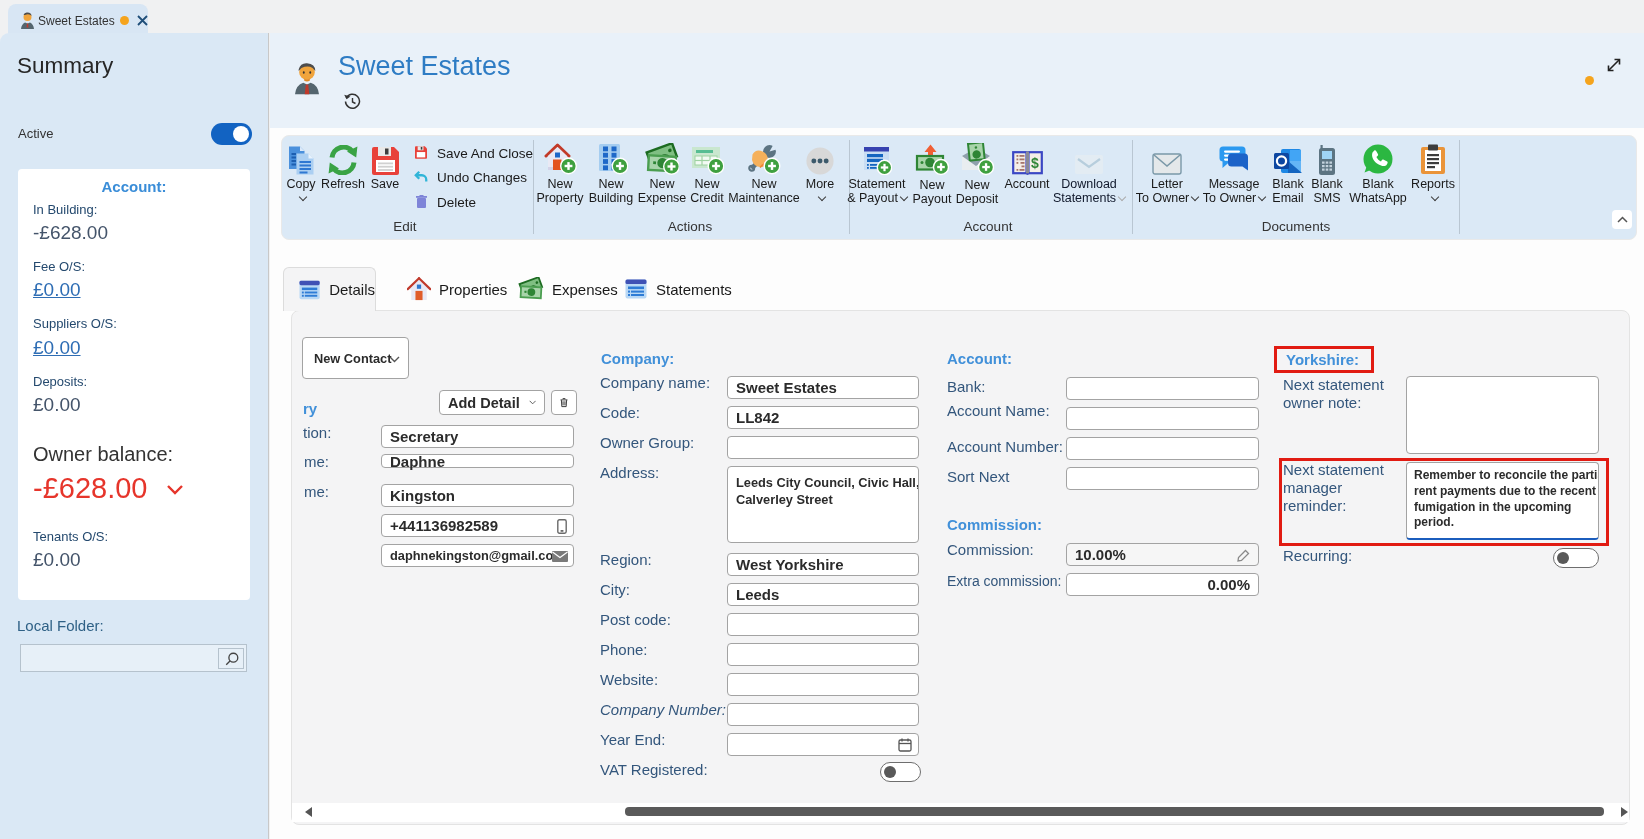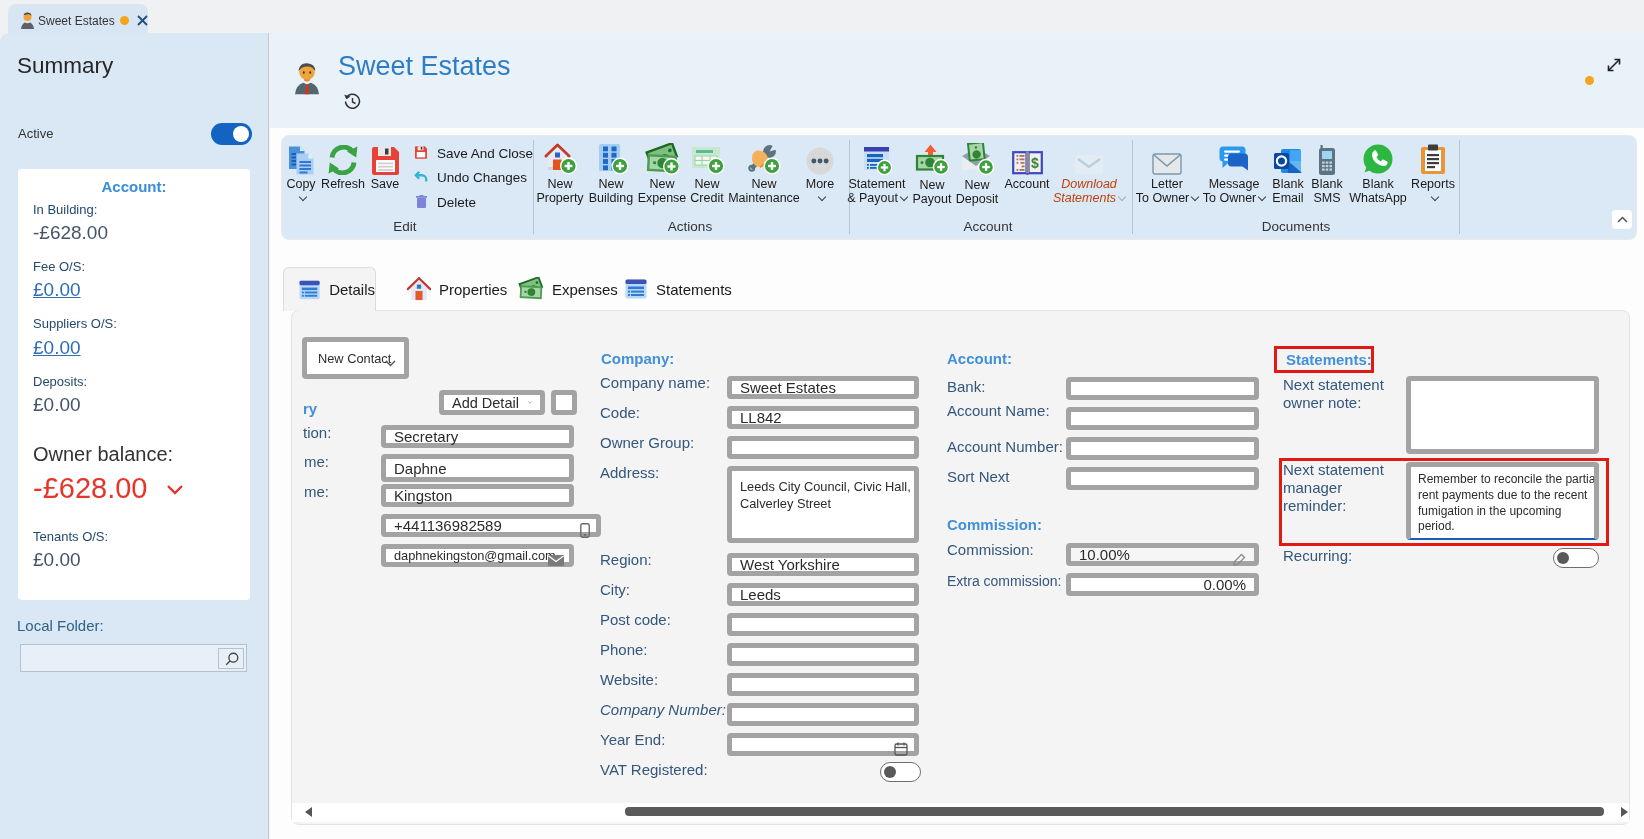--- a/index.html
+++ b/index.html
@@ -46,21 +46,21 @@
 #ribcollapse { left:1612px; top:210px; width:20px; height:19px; background:#fff; border-radius:4px; text-align:center; font-size:10px; color:#555; line-height:19px; }
 
 
 .dtab { position:absolute; top:267px; height:44px; display:flex; align-items:center; font-size:15px; color:#1a1a1a; }
 #tab-details { left:283px; width:93px; background:#f4f4f5; border:1px solid #dcdcdc; border-bottom:none; border-radius:6px 6px 0 0; z-index:3; }
 
 
 #panel { left:291px; top:310px; width:1339px; height:515px; background:#f4f4f5; border:1px solid #e3e3e3; border-radius:8px; z-index:2; }
 
 
-.inp { position:absolute; background:#fff; border:5px solid #a3a3a3; border-radius:4px; font-size:15px; color:#2b2b2b; padding:0 8px; display:flex; align-items:center; }
+.inp { position:absolute; background:#fff; border:1px solid #a3a3a3; border-radius:4px; font-size:15px; color:#2b2b2b; padding:0 8px; display:flex; align-items:center;font-weight:bold; }
 .lab { position:absolute; font-size:15px; color:#33567c; }
 .sech { position:absolute; font-size:15px; font-weight:bold; color:#4190d9; }
 .toggle-off { position:absolute; width:41px; height:20px; background:#fff; border:1px solid #6e6e6e; border-radius:10px; }
 .toggle-off .knob { position:absolute; left:3px; top:3px; width:12px; height:12px; background:#595959; border-radius:50%; }
 
 
 #hsb-track { left:292px; top:803px; width:1337px; height:19px; background:#fff; z-index:5; }
 #hsb-thumb { left:625px; top:807px; width:979px; height:9px; background:#5a5a5a; border-radius:4px; z-index:6; }
 </style>
 </head>
@@ -339,21 +339,21 @@
         <rect x="7.5" y="7.5" width="5" height="1.8"></rect>
   <rect x="4.5" y="11" width="1.8" height="1.8"></rect>
         <rect x="8.5" y="11" width="4" height="1.8"></rect>
   <rect x="9.5" y="14.5" width="3" height="1.8"></rect>
   <rect x="4.5" y="18" width="1.8" height="1.8"></rect>
         <rect x="7.5" y="18" width="5" height="1.8"></rect>
  </g>
  <text x="23" y="16.5" font-size="14" font-weight="bold" fill="#2e8535" text-anchor="middle" font-family="Liberation Sans">$</text>
 </svg>
 Account</div>
-<div class="ritem" style="left:1052px; width:74px; color:#c2410c;font-style:italic;">
+<div class="ritem" style="left:1052px; width:74px; color:#0f172a;">
 <svg class="ic" width="30" height="24" viewBox="0 0 30 24">
  <rect x="1" y="4" width="28" height="19" rx="2" fill="#e3ecf3"></rect>
  <path d="M4 8 L15 16 L26 8" fill="none" stroke="#b7cedd" stroke-width="2.2"></path>
 </svg>
 Download<br>Statements<span class="chev" style="border-color:#ababab;"></span></div>
 
 <div class="ritem" style="left:1132px; width:70px;">
 <svg class="ic" width="30" height="22" viewBox="0 0 30 22">
  <rect x="1" y="1" width="28" height="20" rx="2" fill="#e4e8ea" stroke="#7a98a8" stroke-width="1.4"></rect>
  <path d="M2 2 L15 13 L28 2" fill="none" stroke="#7a98a8" stroke-width="1.6"></path>
@@ -479,23 +479,23 @@
       <path d="M5 1.2 H10" stroke="#2b2b2b" stroke-width="1.7"></path>
       <path d="M2.6 4 L3.4 16.2 H11.6 L12.4 4" fill="none" stroke="#2b2b2b" stroke-width="1.7"></path>
       <path d="M5.4 6.2 V13.8 M7.5 6.2 V13.8 M9.6 6.2 V13.8" stroke="#2b2b2b" stroke-width="1.3"></path>
     </svg>
   </div>
 <div class="sech" style="left:303px; top:400px; z-index:4;">ry</div>
 <div class="lab" style="left:303px; top:424px; z-index:4;">tion:</div>
 <div class="lab" style="left:304px; top:453px; z-index:4;">me:</div>
 <div class="lab" style="left:304px; top:483px; z-index:4;">me:</div>
 <div class="inp" style="left:381px; top:425px; width:193px; height:23px; z-index:4;">Secretary</div>
-<div class="inp" style="left:381px; top:454px; width:193px; height:28px; z-index:4;">Daphne</div>
+<div class="inp" style="left:381px; top:454px; width:193px; height:14px; z-index:4;">Daphne</div>
 <div class="inp" style="left:381px; top:484px; width:193px; height:23px; z-index:4;">Kingston</div>
-<div class="inp" style="left:381px; top:514px; width:220px; height:23px; z-index:4;">+441136982589
+<div class="inp" style="left:381px; top:514px; width:193px; height:23px; z-index:4;">+441136982589
   <svg style="position:absolute; right:6px; top:4px;" width="10" height="15" viewBox="0 0 10 15">
       <rect x="0.8" y="0.8" width="8.4" height="13.4" rx="1.6" fill="none" stroke="#6a6a6a" stroke-width="1.4"></rect>
       <rect x="3.6" y="11" width="2.8" height="1.8" fill="#6a6a6a"></rect>
     </svg>
 </div>
 <div class="inp" style="left:381px; top:544px; width:193px; height:23px; z-index:4; font-size:12.8px; padding-right:21px;">daphnekingston@gmail.com
   <svg style="position:absolute; right:5px; top:6px;" width="16" height="11" viewBox="0 0 16 11">
       <rect width="16" height="11" rx="1" fill="#7a7a7a"></rect>
       <path d="M0.5 1 L8 6.5 L15.5 1" fill="none" stroke="#fff" stroke-width="1.2"></path>
     </svg>
@@ -548,21 +548,21 @@
 <div class="lab" style="left:947px; top:541px; z-index:4;">Commission:</div>
 <div class="lab" style="left:947px; top:573px; z-index:4; font-size:14px;">Extra commission:</div>
 <div class="inp" style="left:1066px; top:543px; width:193px; height:23px; z-index:4; background:#f6f6f6;">10.00%
   <svg style="position:absolute; right:8px; top:5px;" width="13" height="13" viewBox="0 0 13 13">
       <path d="M8.5 1.5 L11.5 4.5 L4.5 11.5 L1 12 L1.5 8.5 Z" fill="none" stroke="#8a8a8a" stroke-width="1.3"></path>
     </svg>
 </div>
 <div class="inp" style="left:1066px; top:573px; width:193px; height:23px; z-index:4; justify-content:flex-end;">0.00%</div>
 
 <div class="abs" style="left:1274px; top:346px; width:100px; height:27px; border:3px solid #e11b12; z-index:5;"></div>
-<div class="sech" style="left:1286px; top:351px; z-index:6;">Statements:</div>
+<div class="sech" style="left:1286px; top:351px; z-index:6;">Yorkshire:</div>
 <div class="lab" style="left:1283px; top:376px; width:120px; line-height:18px; z-index:4;">Next statement owner note:</div>
 <div class="inp" style="left:1406px; top:376px; width:193px; height:78px; z-index:4;"></div>
 <div class="abs" style="left:1279px; top:458px; width:330px; height:88px; border:3px solid #e11b12; z-index:5;"></div>
 <div class="lab" style="left:1283px; top:461px; width:112px; line-height:18px; z-index:6;">Next statement manager reminder:</div>
 <div class="inp" style="left:1406px; top:462px; width:193px; height:78px; z-index:6; display:block; padding:5px 4px 0 7px; font-size:12px; line-height:15.8px; border-bottom:2px solid #1b5dbd; white-space:nowrap; overflow:hidden;">Remember to reconcile the partial<br>rent payments due to the recent<br>fumigation in the upcoming<br>period.</div>
 <div class="lab" style="left:1283px; top:547px; z-index:4;">Recurring:</div>
 <div class="toggle-off" style="left:1553px; top:548px; z-index:4; width:46px;">
     <div class="knob"></div>
   </div>
 

